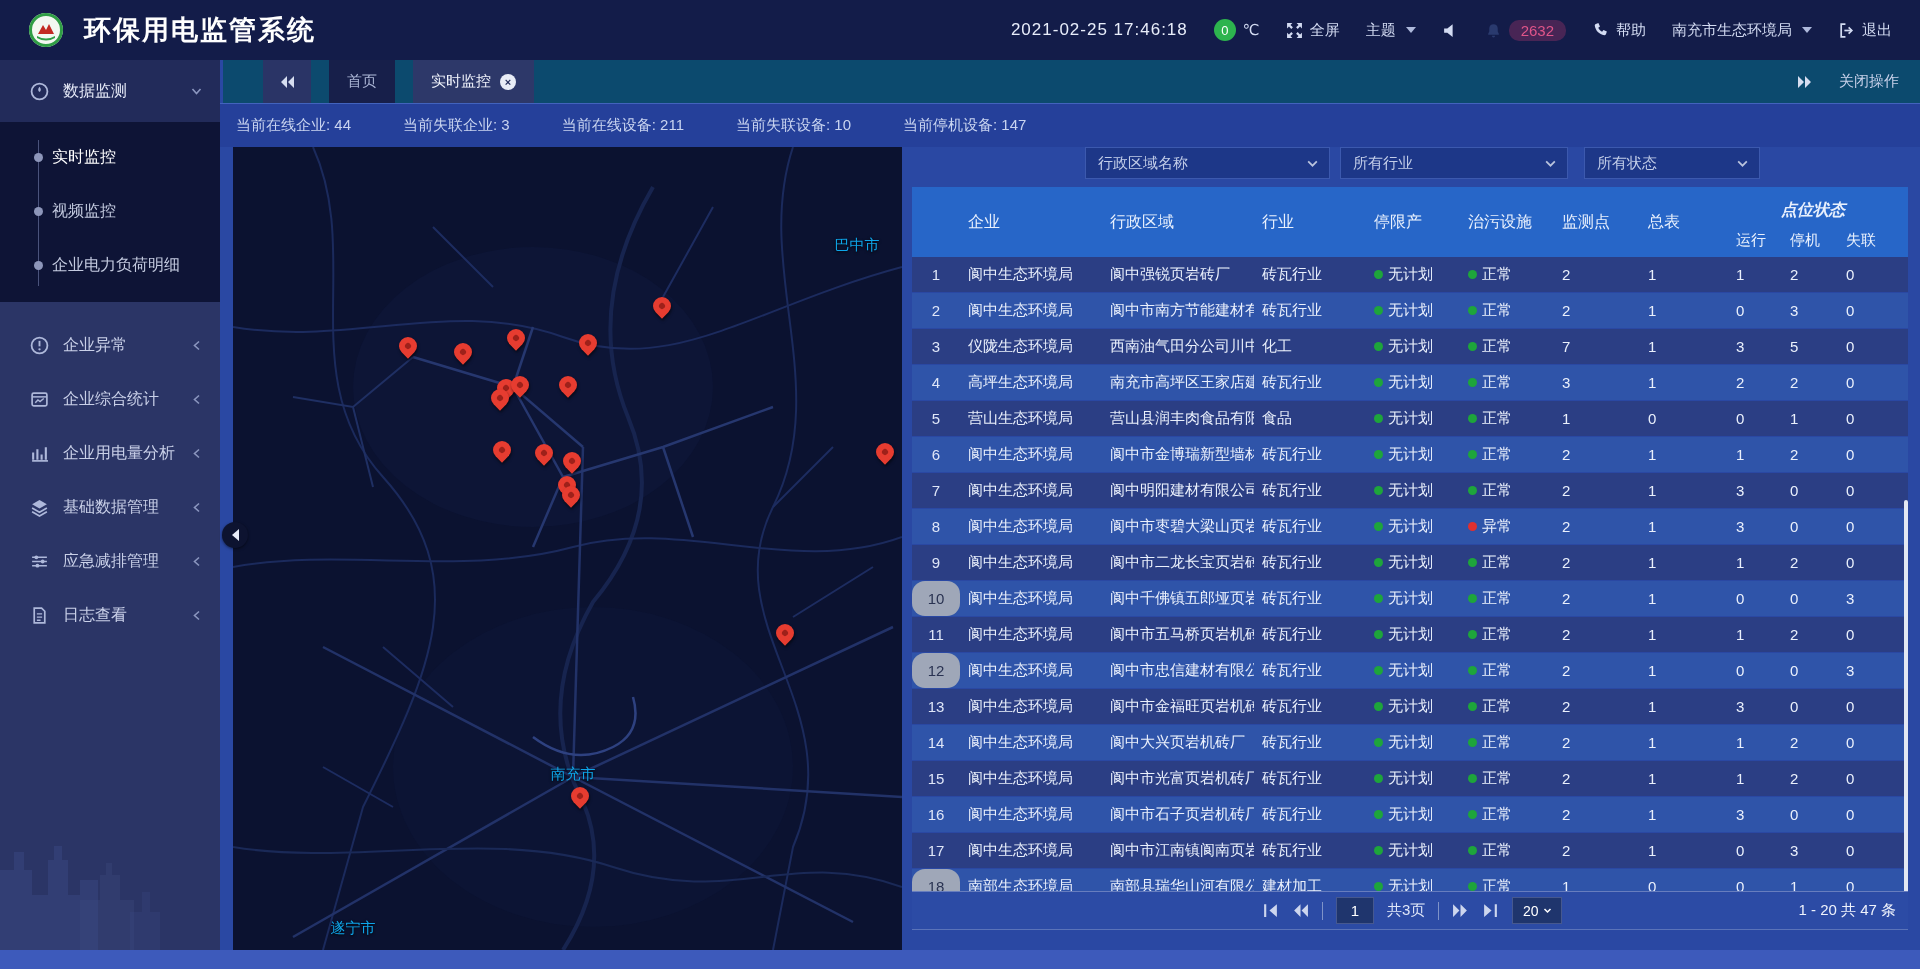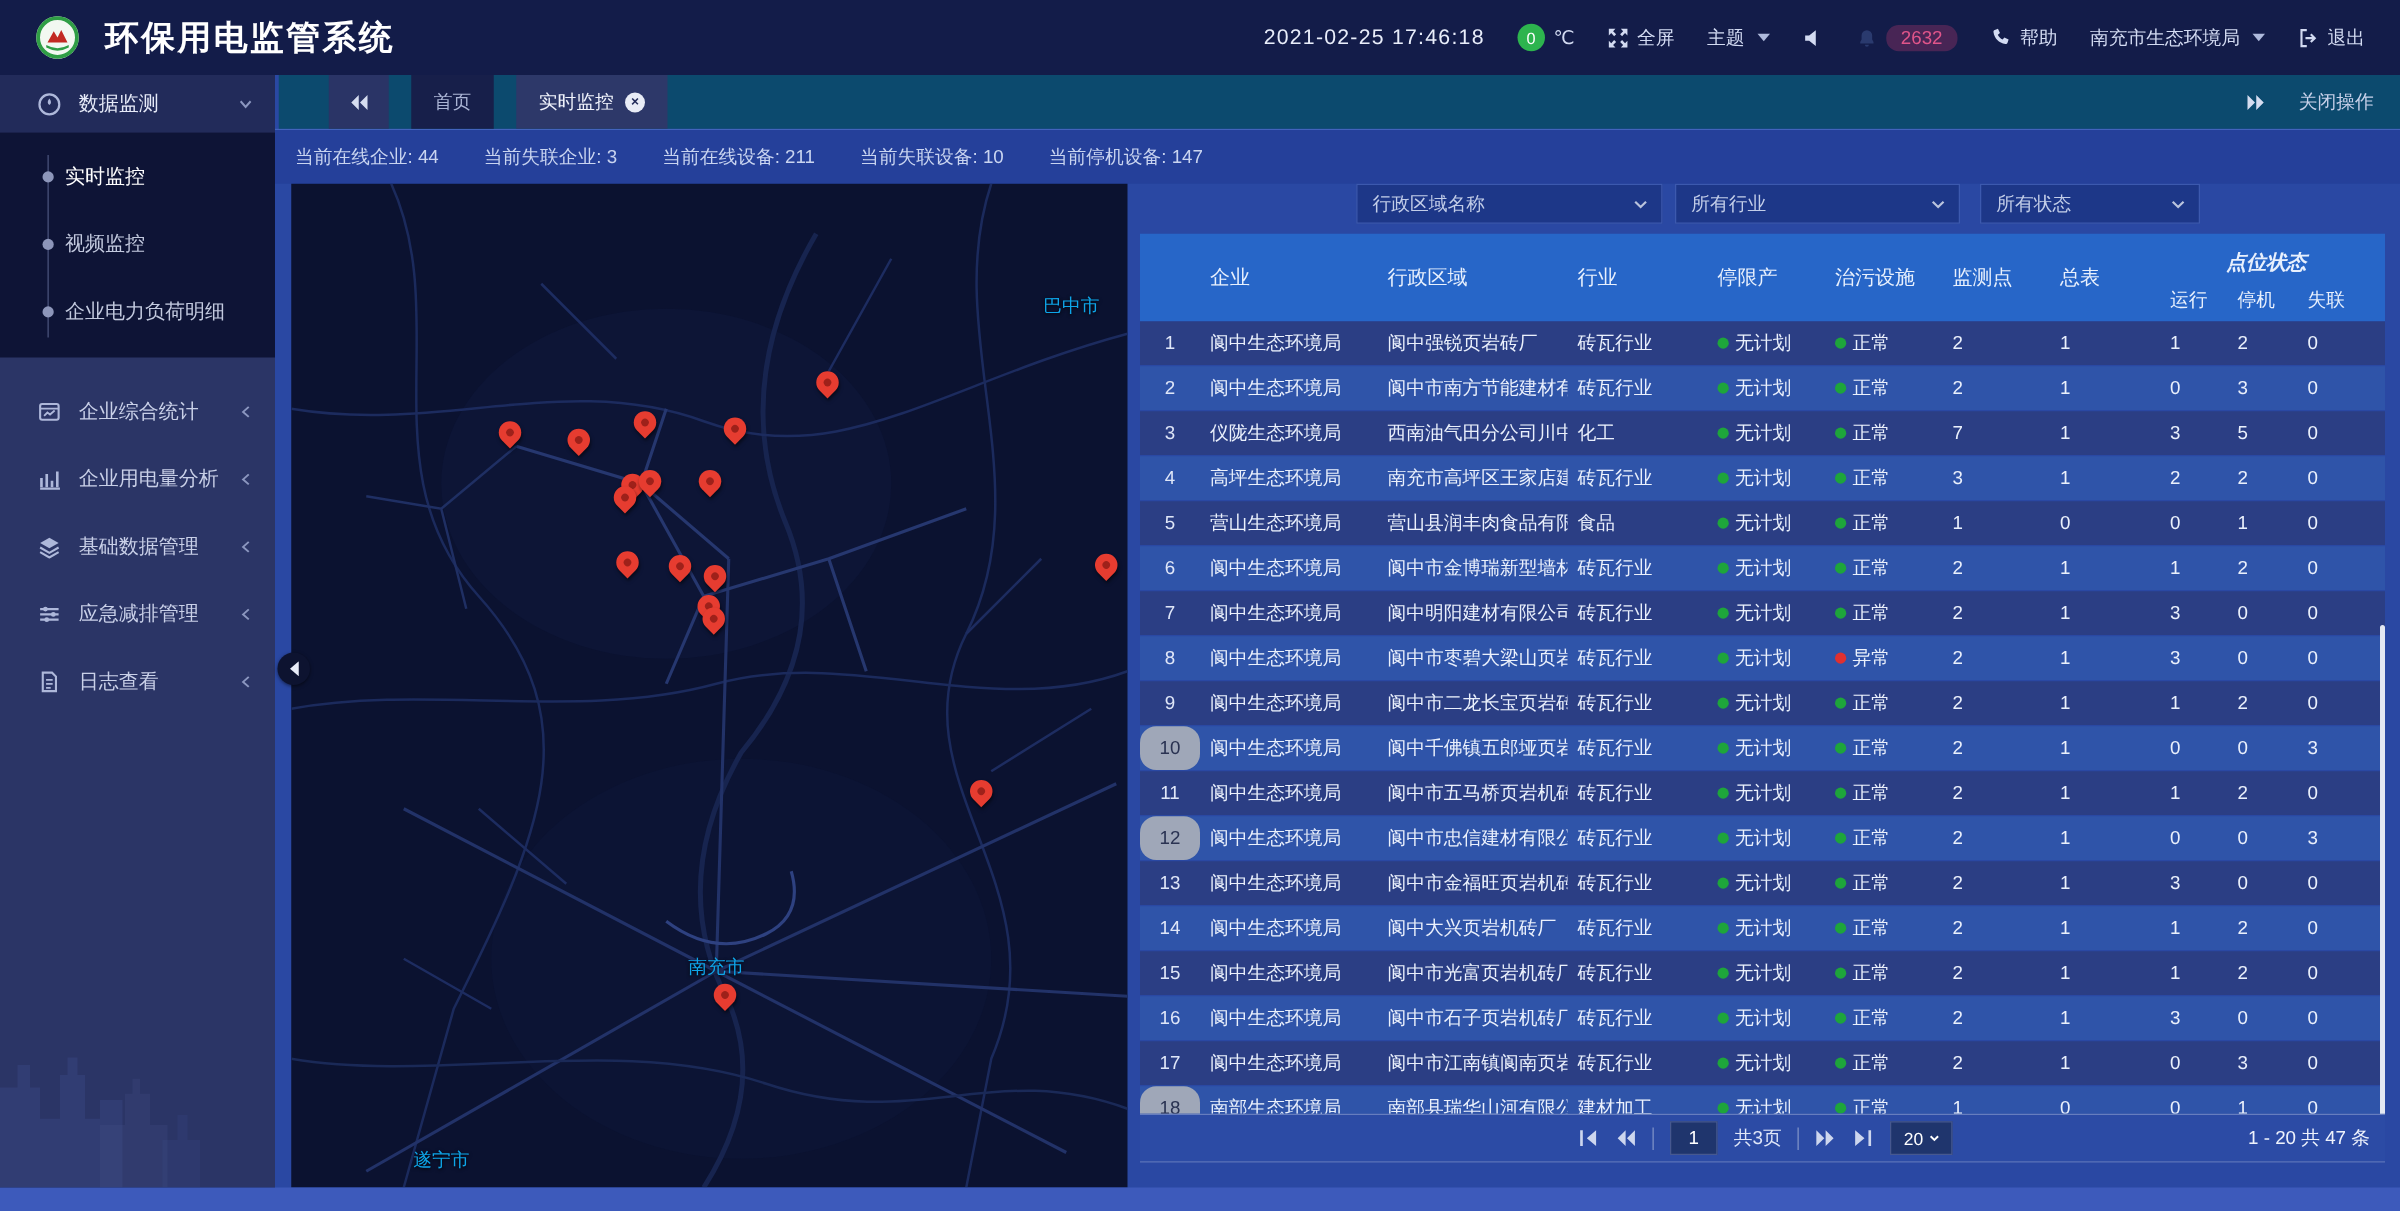--- a/index.html
+++ b/index.html
@@ -22,21 +22,21 @@
   .chev-down{display:inline-block;width:0;height:0;border-left:5px solid transparent;
              border-right:5px solid transparent;border-top:6px solid #aeb9dc;margin-left:3px;}
   .badge-pill{background:rgba(212,60,120,.28);color:#e0558a;border-radius:10px;
               padding:2px 12px;font-size:15px;}
   .hicon{width:17px;height:17px;flex:0 0 auto;}
 
   
   #sidebar{position:absolute;left:0;top:60px;width:220px;height:890px;background:#2b3566;z-index:20;overflow:hidden;}
   .menu-parent{height:54px;display:flex;align-items:center;color:#c9d0e8;font-size:16px;
                cursor:pointer;position:relative;}
-  .menu-parent.first{height:46px;background:#222b5a;color:#e6eaf8;}
+  .menu-parent.first{height:62px;background:#222b5a;color:#e6eaf8;}
   .menu-parent .micon{width:19px;height:19px;margin-left:30px;margin-right:14px;color:#aeb8da;flex:0 0 auto;}
   .menu-parent .chev{position:absolute;right:18px;width:11px;height:11px;color:#8b96bf;}
   #submenu{background:#0e1436;position:relative;padding:8px 0 10px 0;}
   #submenu .vline{position:absolute;left:38px;top:18px;bottom:16px;width:1px;background:#4a537c;}
   .submenu-item{height:54px;display:flex;align-items:center;color:#c3cadf;font-size:16px;cursor:pointer;position:relative;}
   .submenu-item .dot{width:9px;height:9px;border-radius:50%;background:#8d96ba;margin-left:34px;margin-right:9px;z-index:1;}
   .submenu-item.active{color:#ffffff;}
   .group-gap{height:16px;}
   #skyline{position:absolute;bottom:0;left:0;width:220px;height:150px;opacity:.45;}
 
@@ -48,21 +48,21 @@
   .tab{display:flex;align-items:center;padding:0 18px;font-size:15px;color:#aab4d4;cursor:pointer;gap:9px;}
   .tab.inactive{background:#171f4a;}
   .tab.active{background:#2d3869;color:#f0f3fc;}
   .tab-close{width:16px;height:16px;border-radius:50%;background:#e8ecf6;color:#1f2958;font-size:11px;
              display:flex;align-items:center;justify-content:center;cursor:pointer;font-weight:bold;}
   .tab-right{margin-left:auto;display:flex;align-items:center;gap:26px;padding-right:24px;color:#c8d1ea;font-size:15px;}
   .pg-icon{width:16px;height:14px;color:#d6ddf0;cursor:pointer;}
 
   
   #stats{position:absolute;left:220px;top:103px;width:1700px;height:44px;background:#25409a;
-         border-top:1px solid #4263bd;display:flex;align-items:center;gap:36px;padding-left:16px;
+         border-top:1px solid #4263bd;display:flex;align-items:center;gap:52px;padding-left:16px;
          box-sizing:border-box;color:#c9d4f0;font-size:15px;}
   .stat-item{white-space:nowrap;}
 
   
   #map{position:absolute;left:233px;top:147px;width:669px;height:803px;background:#0b1230;overflow:hidden;cursor:grab;}
   #roads{position:absolute;inset:0;}
   .city-label{position:absolute;color:#0ea5e9;font-size:15px;transform:translate(-50%,-50%);
               text-shadow:0 1px 3px #000;white-space:nowrap;}
   .pin{position:absolute;width:18px;height:18px;background:#e63c30;border-radius:50% 50% 50% 0;
        transform:rotate(-45deg);box-shadow:-1px 2px 3px rgba(0,0,0,.55);cursor:pointer;}
@@ -210,20 +210,31 @@
             <span>视频监控</span>
           </div>
           <div class="submenu-item">
             <span class="dot"></span>
             <span>企业电力负荷明细</span>
           </div>
         </div>
         <div class="group-gap"></div>
         <div class="menu-parent">
           <svg class="micon" viewBox="0 0 18 18" fill="none">
+            <circle cx="9" cy="9" r="7.5" fill="none" stroke="currentColor" stroke-width="1.7"></circle>
+            <path d="M9 4.6v5.2" stroke="currentColor" stroke-width="1.8"></path>
+            <circle cx="9" cy="12.6" r="1.1" fill="currentColor"></circle>
+          </svg>
+          <span>企业异常</span>
+          <svg class="chev" viewBox="0 0 11 11" fill="none">
+            <path d="M8 1.5 3.5 5.5 8 9.5" stroke="currentColor" stroke-width="1.6" fill="none"></path>
+          </svg>
+        </div>
+        <div class="menu-parent">
+          <svg class="micon" viewBox="0 0 18 18" fill="none">
             <rect x="2" y="3" width="14" height="12" rx="1.5" fill="none" stroke="currentColor" stroke-width="1.6"></rect>
             <path d="M2 6.5h14" stroke="currentColor" stroke-width="1.4"></path>
             <path d="M5 12l2.5-2.5 2 1.5L13 8" fill="none" stroke="currentColor" stroke-width="1.4"></path>
           </svg>
           <span>企业综合统计</span>
           <svg class="chev" viewBox="0 0 11 11" fill="none">
             <path d="M8 1.5 3.5 5.5 8 9.5" stroke="currentColor" stroke-width="1.6" fill="none"></path>
           </svg>
         </div>
         <div class="menu-parent">

